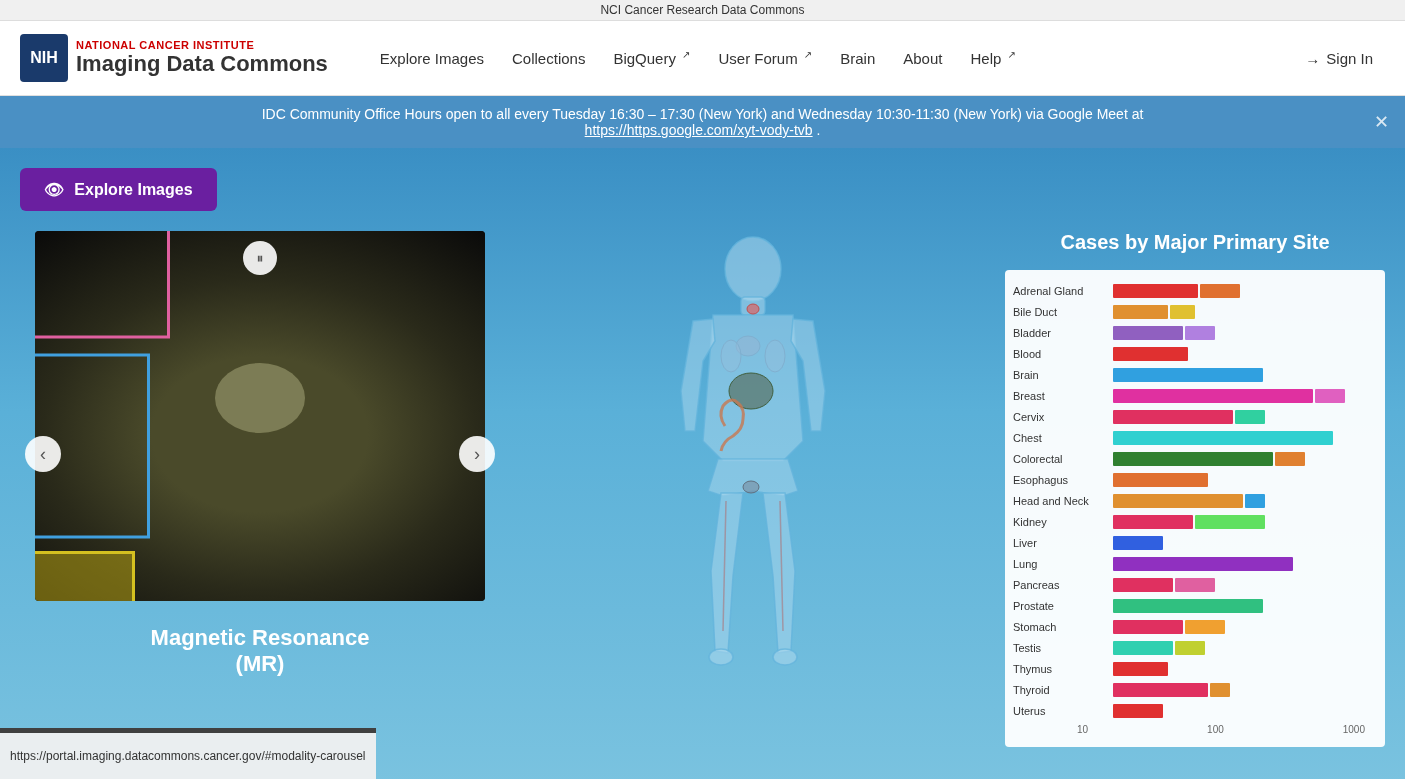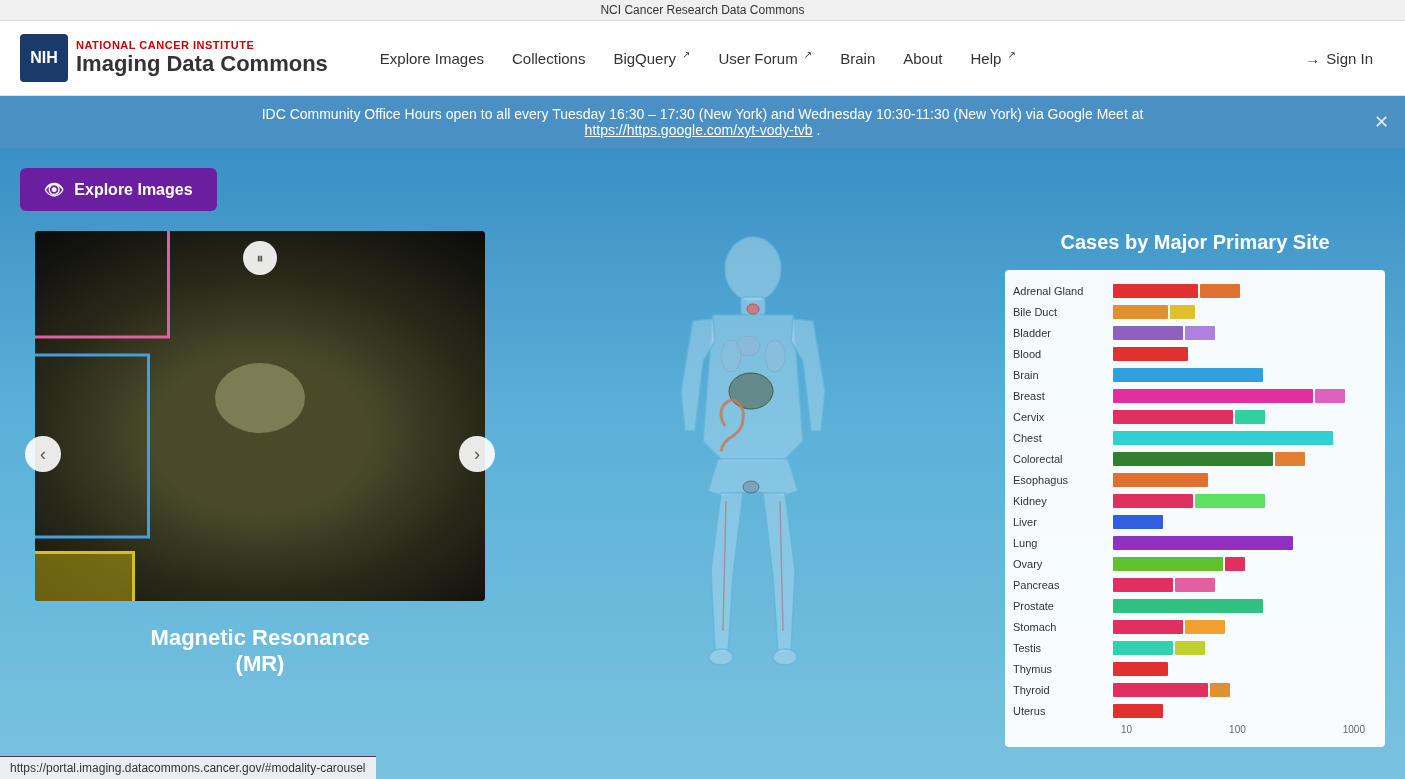--- a/index.html
+++ b/index.html
@@ -281,38 +281,38 @@
       gap: 2px;
       flex: 1;
       height: 14px;
     }
     .chart-bar {
       height: 14px;
       border-radius: 1px;
     }
     .chart-axis {
       display: flex;
-      margin-left: 108px;
+      margin-left: 64px;
       color: #666;
       font-size: 10px;
       justify-content: space-between;
       padding-right: 4px;
       margin-top: 4px;
     }
 
     
     #status-bar {
       position: fixed;
       bottom: 0;
       left: 0;
       background: rgba(240,240,240,0.95);
       color: #333;
       font-size: 12px;
-      padding: 4px 10px;
-      border-top: 1px solid #404040;
+      padding: 16px 10px;
+      border-top: 5px solid #404040;
     }
 
     
     .nih-box {
       width: 48px;
       height: 48px;
       background: #1a3a6b;
       color: #fff;
       font-size: 16px;
       font-weight: bold;
@@ -504,43 +504,43 @@
                 <div class="chart-bar" style="background-color: rgb(224, 128, 48); width: 30px;"></div>
               </div>
             </div>
             <div class="chart-row">
               <div class="chart-label">Esophagus</div>
               <div class="chart-bars">
                 <div class="chart-bar" style="background-color: rgb(224, 112, 48); width: 95px;"></div>
               </div>
             </div>
             <div class="chart-row">
+              <div class="chart-label">Head and Neck</div>
+              <div class="chart-bars">
+                <div class="chart-bar" style="background-color: rgb(224, 144, 48); width: 130px;"></div>
+                <div class="chart-bar" style="background-color: rgb(48, 160, 224); width: 20px;"></div>
+              </div>
+            </div>
+            <div class="chart-row">
               <div class="chart-label">Kidney</div>
               <div class="chart-bars">
                 <div class="chart-bar" style="background-color: rgb(224, 48, 96); width: 80px;"></div>
                 <div class="chart-bar" style="background-color: rgb(96, 224, 96); width: 70px;"></div>
               </div>
             </div>
             <div class="chart-row">
               <div class="chart-label">Liver</div>
               <div class="chart-bars">
                 <div class="chart-bar" style="background-color: rgb(48, 96, 224); width: 50px;"></div>
               </div>
             </div>
             <div class="chart-row">
               <div class="chart-label">Lung</div>
               <div class="chart-bars">
                 <div class="chart-bar" style="background-color: rgb(144, 48, 192); width: 180px;"></div>
-              </div>
-            </div>
-            <div class="chart-row">
-              <div class="chart-label">Ovary</div>
-              <div class="chart-bars">
-                <div class="chart-bar" style="background-color: rgb(96, 192, 48); width: 110px;"></div>
-                <div class="chart-bar" style="background-color: rgb(224, 48, 96); width: 20px;"></div>
               </div>
             </div>
             <div class="chart-row">
               <div class="chart-label">Pancreas</div>
               <div class="chart-bars">
                 <div class="chart-bar" style="background-color: rgb(224, 48, 96); width: 60px;"></div>
                 <div class="chart-bar" style="background-color: rgb(224, 96, 160); width: 40px;"></div>
               </div>
             </div>
             <div class="chart-row">

